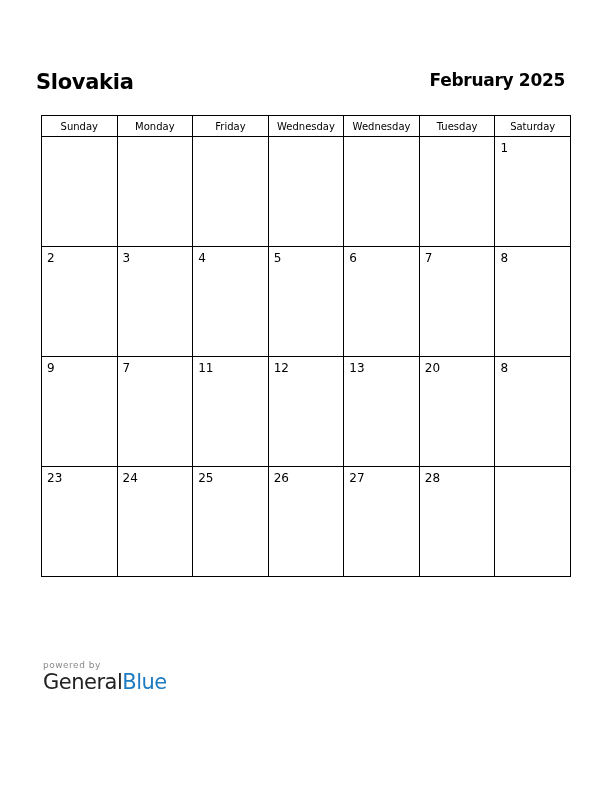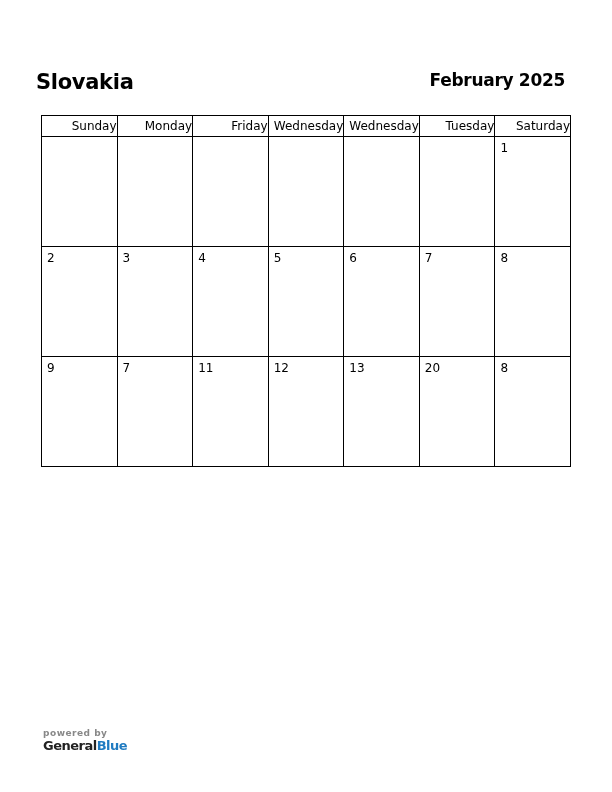--- a/index.html
+++ b/index.html
@@ -1,26 +1,26 @@
 <!DOCTYPE html>
 <html><head>
 <meta charset="utf-8">
 <style>
   html, body { margin: 0; padding: 0; background: #ffffff; }
   body { width: 612px; height: 792px; position: relative; font-family: "Liberation Sans", "DejaVu Sans", sans-serif; color: #000; overflow: hidden; }
   .title-left { position: absolute; left: 36px; top: 70px; font-size: 21px; font-weight: bold; font-family: "DejaVu Sans", sans-serif; letter-spacing: -0.3px; }
   .title-right { position: absolute; right: 47px; top: 70px; font-size: 17px; font-weight: bold; font-family: "DejaVu Sans", sans-serif; letter-spacing: -0.3px; }
   table.cal { position: absolute; left: 41px; top: 115px; width: 530px; border-collapse: collapse; table-layout: fixed; }
   table.cal th, table.cal td { border: 1.3px solid #000; padding: 0; }
-  table.cal th { height: 20px; font-weight: normal; font-size: 12px; text-align: right; vertical-align: middle; font-family: "DejaVu Sans", sans-serif; }
+  table.cal th { height: 20px; font-weight: normal; font-size: 10px; text-align: center; vertical-align: middle; font-family: "DejaVu Sans", sans-serif; }
   table.cal td { height: 109px; vertical-align: top; }
   .daynum { display: block; padding: 4px 0 0 5px; font-size: 12px; font-family: "DejaVu Sans", sans-serif; }
-  .footer { position: absolute; left: 43px; top: 728px; font-weight: bold; }
+  .footer { position: absolute; left: 43px; top: 660px; }
   .powered { font-size: 9px; color: #888; font-family: "DejaVu Sans", sans-serif; letter-spacing: 0.5px; }
-  .brand { font-size: 13px; font-family: "DejaVu Sans", sans-serif; margin-top: 0px; letter-spacing: -0.5px; }
+  .brand { font-size: 21px; font-family: "DejaVu Sans", sans-serif; margin-top: 0px; letter-spacing: -0.5px; }
   .brand .g { color: #222; }
   .brand .b { color: #1f7bc1; }
 </style>
 </head>
 <body>
 
 <div class="title-left">Slovakia</div>
 <div class="title-right">February 2025</div>
 
 <table class="cal">
@@ -98,19 +98,42 @@
       <td>
           <span class="daynum">13</span>
         </td>
       <td>
           <span class="daynum">20</span>
         </td>
       <td>
           <span class="daynum">8</span>
         </td>
     </tr>
+    <tr>
+      <td>
+          <span class="daynum">23</span>
+        </td>
+      <td>
+          <span class="daynum">24</span>
+        </td>
+      <td>
+          <span class="daynum">25</span>
+        </td>
+      <td>
+          <span class="daynum">26</span>
+        </td>
+      <td>
+          <span class="daynum">27</span>
+        </td>
+      <td>
+          <span class="daynum">28</span>
+        </td>
+      <td>
+          <span class="daynum"></span>
+        </td>
+    </tr>
   </tbody>
 </table>
 
 <div class="footer">
   <div class="powered">powered by</div>
   <div class="brand"><span class="g">General</span><span class="b">Blue</span></div>
 </div>
 
 </body></html>

